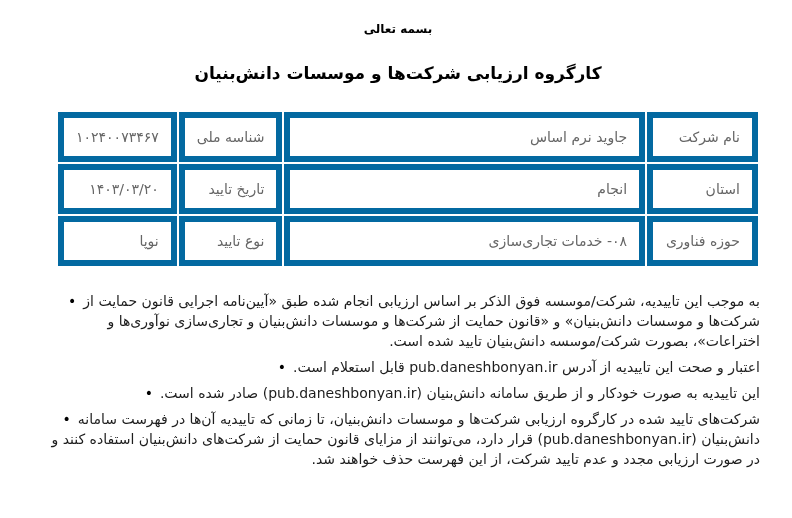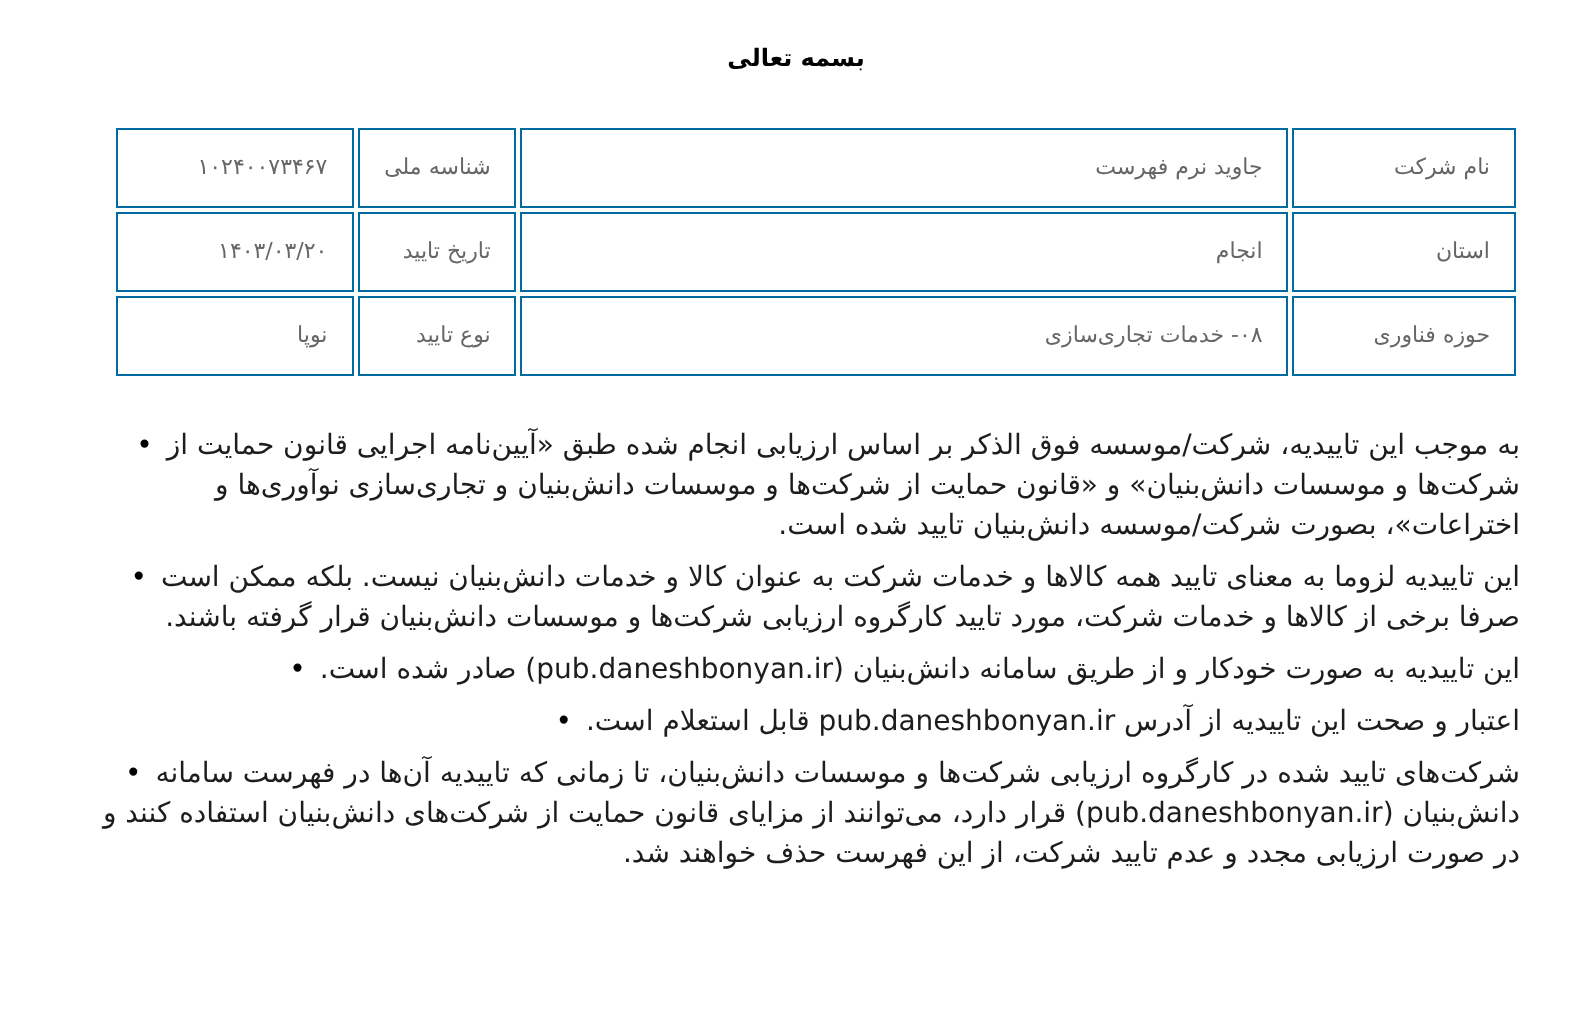--- a/index.html
+++ b/index.html
@@ -43,22 +43,22 @@
     line-height: 19px;
   }
   table.info-table {
     direction: rtl;
     border-collapse: separate;
     border-spacing: 2px;
     width: calc(100% - 20px);
     margin: 24px 0 0 auto; 
   }
   table.info-table td {
-    border: 1px solid #0369a1;
-    font-size: 11px;
+    border: 6px solid #0369a1;
+    font-size: 14px;
     color: #666;
     padding: 9px 12px;
     line-height: 20px;
     white-space: nowrap;
     text-align: right;
     vertical-align: middle;
   }
   td.col-label1 { width: 16%; }
   td.col-value1 { width: 55%; }
   td.col-label2 { width: 10%; padding-left: 4px; }
@@ -82,27 +82,28 @@
     unicode-bidi: isolate;
   }
 </style>
 </head>
 <body>
 
 <div class="page">
 
   <div class="bismillah">بسمه تعالی</div>
 
+  <h1 class="title">کارگروه ارزیابی شرکت‌ها و موسسات دانش‌بنیان</h1>
 
 
   <table class="info-table">
     <tbody>
       <tr>
         <td class="col-label1">نام شرکت</td>
-        <td class="col-value1">جاوید نرم فهرست</td>
+        <td class="col-value1">جاوید نرم اساس</td>
         <td class="col-label2">شناسه ملی</td>
         <td class="col-value2">۱۰۲۴۰۰۷۳۴۶۷</td>
       </tr>
       <tr>
         <td class="col-label1">استان</td>
         <td class="col-value1">انجام</td>
         <td class="col-label2">تاریخ تایید</td>
         <td class="col-value2">۱۴۰۳/۰۳/۲۰</td>
       </tr>
       <tr>
@@ -113,30 +114,27 @@
       </tr>
     </tbody>
   </table>
 
   <div class="notes">
 
     <div class="note">
       <span class="dot">•</span><span class="txt" dir="rtl">به موجب این تاییدیه، شرکت/موسسه فوق الذکر بر اساس ارزیابی انجام شده طبق «آیین‌نامه اجرایی قانون حمایت از شرکت‌ها و موسسات دانش‌بنیان» و «قانون حمایت از شرکت‌ها و موسسات دانش‌بنیان و تجاری‌سازی نوآوری‌ها و اختراعات»، بصورت شرکت/موسسه دانش‌بنیان تایید شده است.</span>
     </div>
 
+
     <div class="note">
-      <span class="dot">•</span><span class="txt" dir="rtl">این تاییدیه لزوما به معنای تایید همه کالاها و خدمات شرکت به عنوان کالا و خدمات دانش‌بنیان نیست. بلکه ممکن است صرفا برخی از کالاها و خدمات شرکت، مورد تایید کارگروه ارزیابی شرکت‌ها و موسسات دانش‌بنیان قرار گرفته باشند.</span>
+      <span class="dot">•</span><span class="txt" dir="rtl">اعتبار و صحت این تاییدیه از آدرس pub.daneshbonyan.ir قابل استعلام است.</span>
     </div>
 
     <div class="note">
       <span class="dot">•</span><span class="txt" dir="rtl">این تاییدیه به صورت خودکار و از طریق سامانه دانش‌بنیان (pub.daneshbonyan.ir) صادر شده است.</span>
-    </div>
-
-    <div class="note">
-      <span class="dot">•</span><span class="txt" dir="rtl">اعتبار و صحت این تاییدیه از آدرس pub.daneshbonyan.ir قابل استعلام است.</span>
     </div>
 
     <div class="note">
       <span class="dot">•</span><span class="txt" dir="rtl">شرکت‌های تایید شده در کارگروه ارزیابی شرکت‌ها و موسسات دانش‌بنیان، تا زمانی که تاییدیه آن‌ها در فهرست سامانه دانش‌بنیان (pub.daneshbonyan.ir) قرار دارد، می‌توانند از مزایای قانون حمایت از شرکت‌های دانش‌بنیان استفاده کنند و در صورت ارزیابی مجدد و عدم تایید شرکت، از این فهرست حذف خواهند شد.</span>
     </div>
 
   </div>
 
 </div>
 

